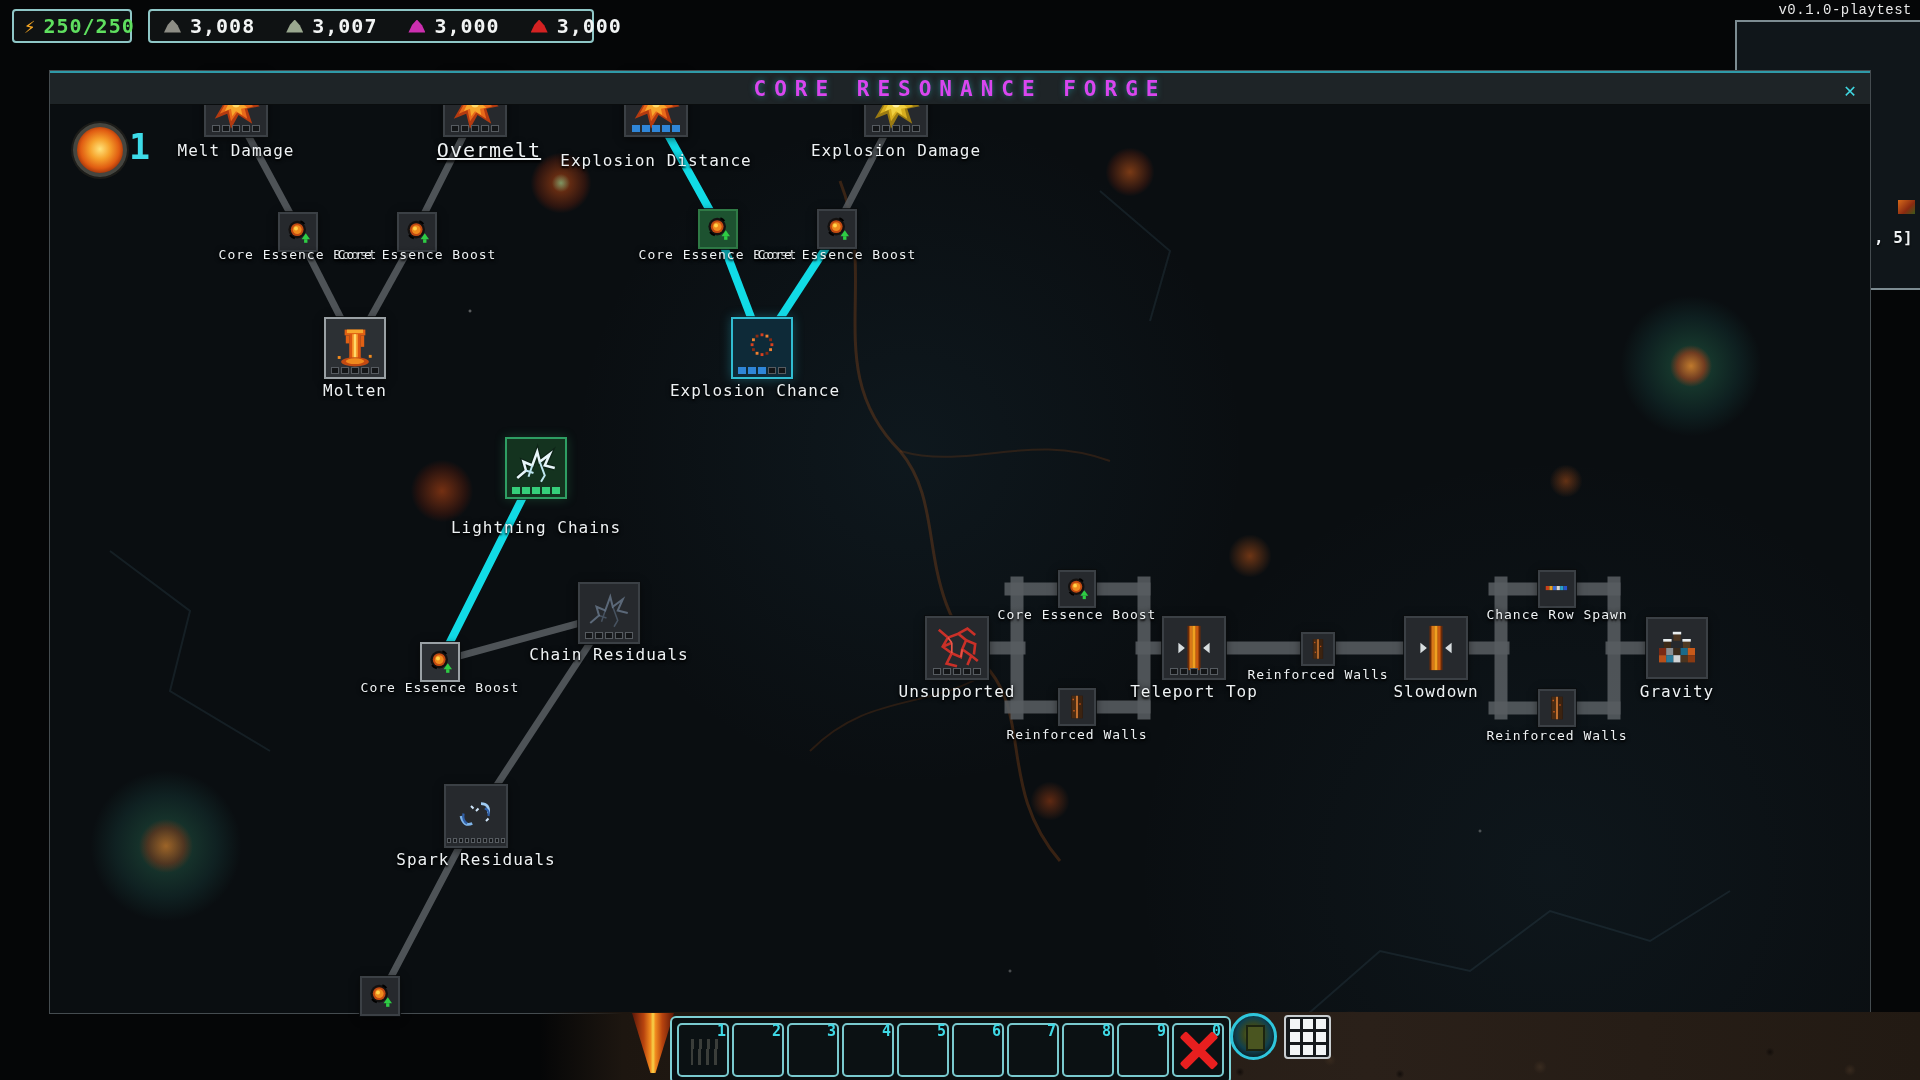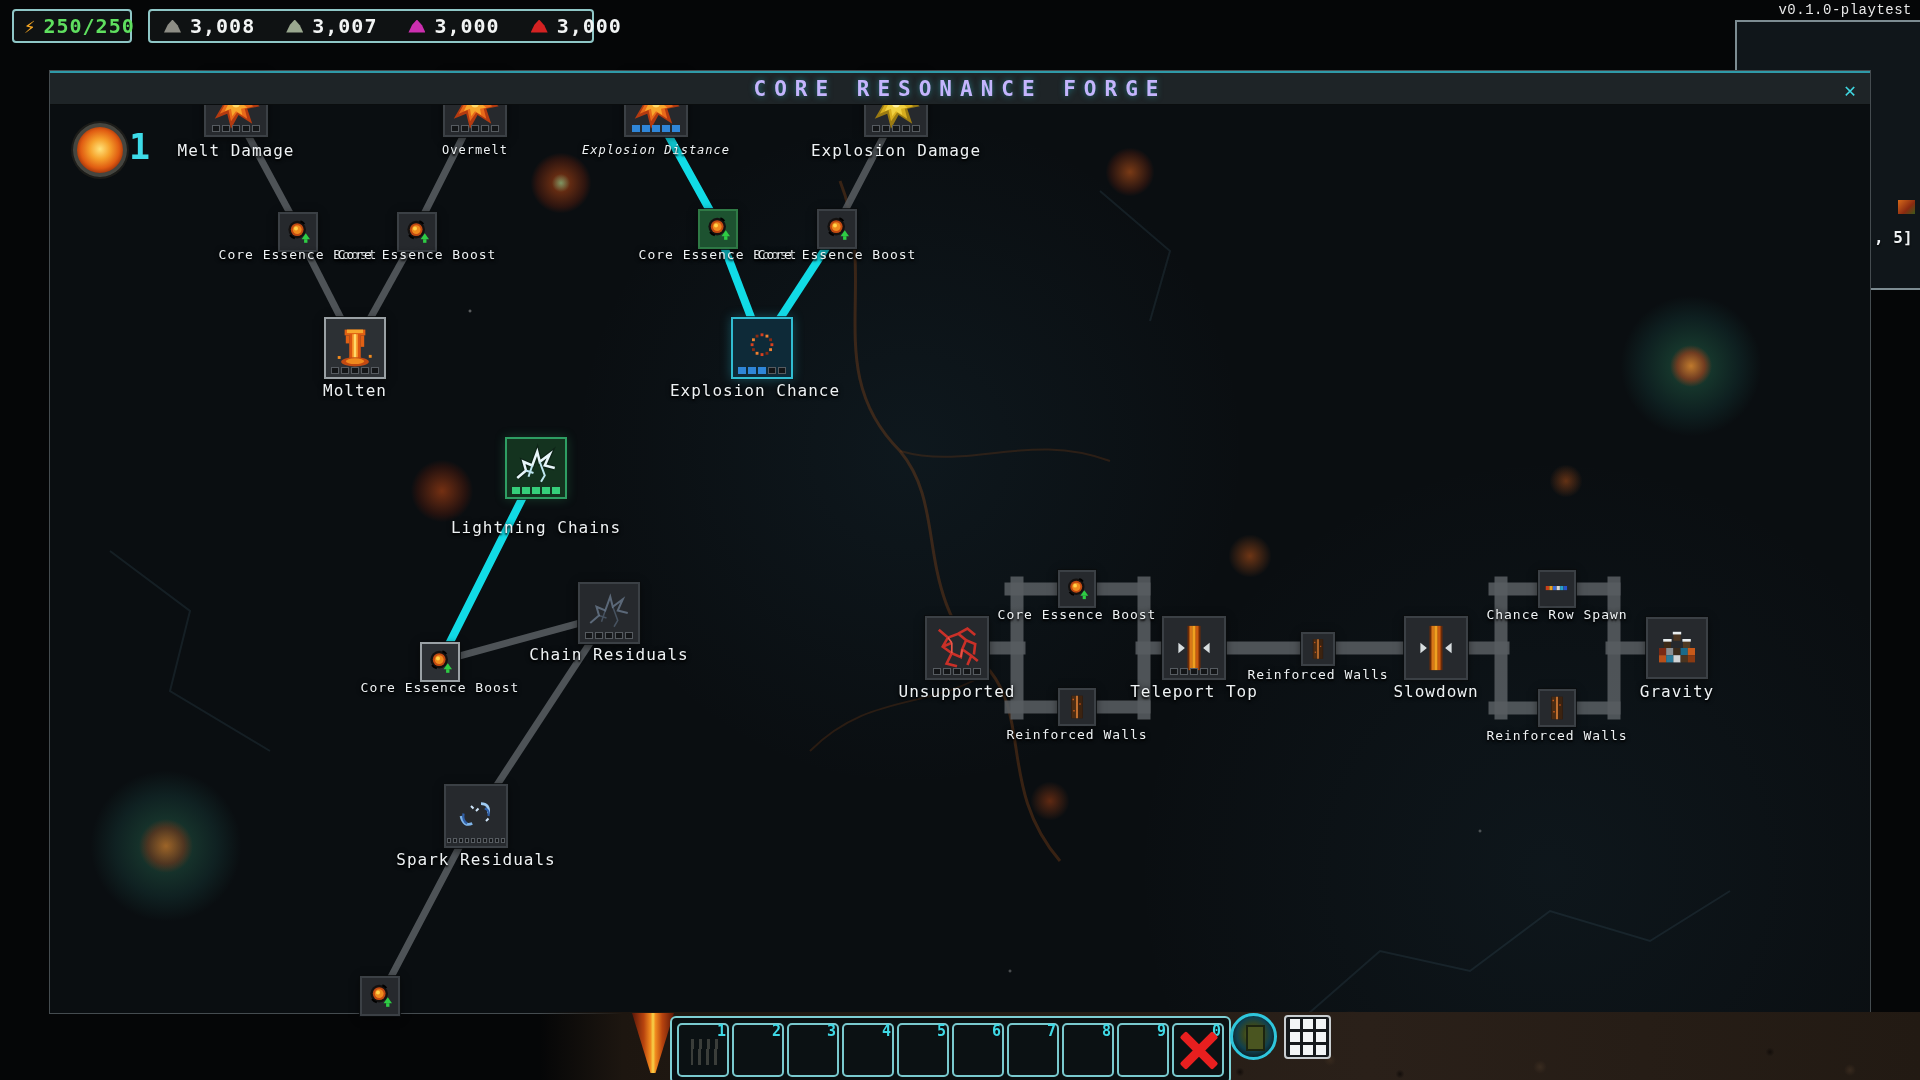--- a/index.html
+++ b/index.html
@@ -44,21 +44,21 @@
            radial-gradient(circle 20px at 1301px 955px, rgba(222,92,26,.32), transparent 78%),
            radial-gradient(circle 2px at 420px 240px, rgba(255,255,255,.5), transparent 100%),
            radial-gradient(circle 2px at 960px 900px, rgba(255,255,255,.4), transparent 100%),
            radial-gradient(circle 2px at 1430px 760px, rgba(255,255,255,.4), transparent 100%),
            radial-gradient(circle 420px at 860px 380px, rgba(50,110,140,.1), transparent 80%),
            radial-gradient(circle 520px at 1500px 800px, rgba(60,120,150,.08), transparent 80%);}
   .bg-lightning{position:absolute;left:0;top:0;z-index:0;}
   .titlebar{position:absolute;left:0;top:0;width:100%;height:34px;box-sizing:border-box;background:#1e2427;
             border-top:2px solid #2f9aa8;border-bottom:1px solid #0a0d0e;z-index:6;
             display:flex;align-items:center;justify-content:center;}
-  .title{color:#c4b5fd;font-size:21px;font-weight:bold;letter-spacing:8px;text-shadow:0 0 6px rgba(40,200,215,.5);}
+  .title{color:#d946ef;font-size:21px;font-weight:bold;letter-spacing:8px;text-shadow:0 0 6px rgba(40,200,215,.5);}
   .close-x{position:absolute;right:14px;top:5px;color:#3fd6e0;font-size:20px;font-weight:bold;cursor:pointer;}
 
   
   .sun{position:absolute;left:23px;top:52px;width:46px;height:46px;border-radius:50%;z-index:4;
        border:4px solid #45453f;box-shadow:0 0 0 2px #1c1c19;
        background:radial-gradient(circle at 50% 48%, #ffe27a 0%, #f6a22c 30%, #e05c12 58%, #8a2408 80%, #3a0f04 100%);}
   .wave-num{position:absolute;left:79px;top:56px;color:#3ddbe8;font-size:35px;font-weight:bold;z-index:4;}
 
   
   #edge-layer{position:absolute;left:0;top:0;z-index:1;}
@@ -207,39 +207,39 @@
             </svg>
           </div>
           <div class="pips">
             <span class="pip" style="width: 8px; height: 7px;"></span>
             <span class="pip" style="width: 8px; height: 7px;"></span>
             <span class="pip" style="width: 8px; height: 7px;"></span>
             <span class="pip" style="width: 8px; height: 7px;"></span>
             <span class="pip" style="width: 8px; height: 7px;"></span>
           </div>
         </div>
-        <div class="node-label" style="left: 425px; top: 79px; font-size: 12px;">Overmelt</div>
+        <div class="node-label" style="left: 439px; top: 79px; font-size: 20px; text-decoration: underline;">Overmelt</div>
         <div class="node plain" style="left: 574px; top: 2px; width: 64px; height: 64px;">
           <div class="node-icon">
             <svg width="50" height="50" viewBox="0 0 40 40">
    <polygon points="20,1 26,10 37,5 31,15 39,21 29,23 33,35 22,28 16,39 13,27 3,31 10,19 1,12 14,13" fill="#b33a10"></polygon>
    <polygon points="20,6 24,12 32,10 28,17 34,21 27,23 29,31 21,26 16,33 14,24 7,27 12,18 7,12 16,14" fill="#e86a1a"></polygon>
    <polygon points="20,11 23,15 28,14 25,19 29,22 24,23 25,28 20,25 17,29 16,23 11,25 14,19 11,15 17,16" fill="#f7a62c"></polygon>
    <circle cx="20" cy="19" r="3" fill="#ffd96a"></circle>
             </svg>
           </div>
           <div class="pips">
             <span class="pip" style="width: 8px; height: 7px; background: rgb(47, 134, 216); border-color: rgb(47, 134, 216);"></span>
             <span class="pip" style="width: 8px; height: 7px; background: rgb(47, 134, 216); border-color: rgb(47, 134, 216);"></span>
             <span class="pip" style="width: 8px; height: 7px; background: rgb(47, 134, 216); border-color: rgb(47, 134, 216);"></span>
             <span class="pip" style="width: 8px; height: 7px; background: rgb(47, 134, 216); border-color: rgb(47, 134, 216);"></span>
             <span class="pip" style="width: 8px; height: 7px; background: rgb(47, 134, 216); border-color: rgb(47, 134, 216);"></span>
           </div>
         </div>
-        <div class="node-label" style="left: 606px; top: 79px; font-size: 12px; font-style: italic;">Explosion Distance</div>
+        <div class="node-label" style="left: 606px; top: 89px; font-size: 16px;">Explosion Distance</div>
         <div class="node plain" style="left: 814px; top: 2px; width: 64px; height: 64px;">
           <div class="node-icon">
             <svg width="50" height="50" viewBox="0 0 40 40">
    <polygon points="20,1 26,10 37,5 31,15 39,21 29,23 33,35 22,28 16,39 13,27 3,31 10,19 1,12 14,13" fill="#9a7a12"></polygon>
    <polygon points="20,6 24,12 32,10 28,17 34,21 27,23 29,31 21,26 16,33 14,24 7,27 12,18 7,12 16,14" fill="#d8ae1e"></polygon>
    <polygon points="20,11 23,15 28,14 25,19 29,22 24,23 25,28 20,25 17,29 16,23 11,25 14,19 11,15 17,16" fill="#f0d040"></polygon>
    <circle cx="20" cy="19" r="3" fill="#fff0a0"></circle>
             </svg>
           </div>
           <div class="pips">

